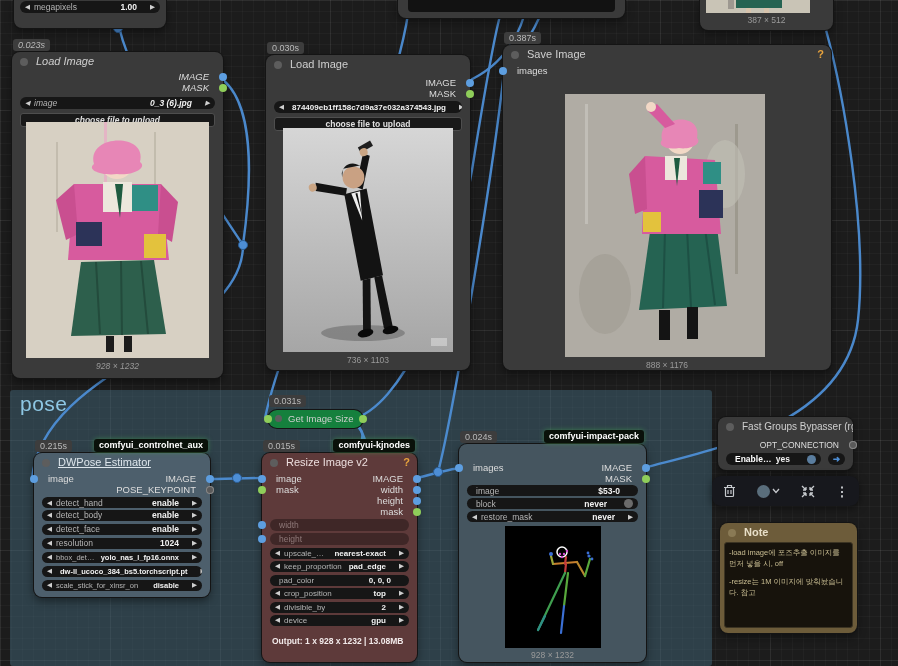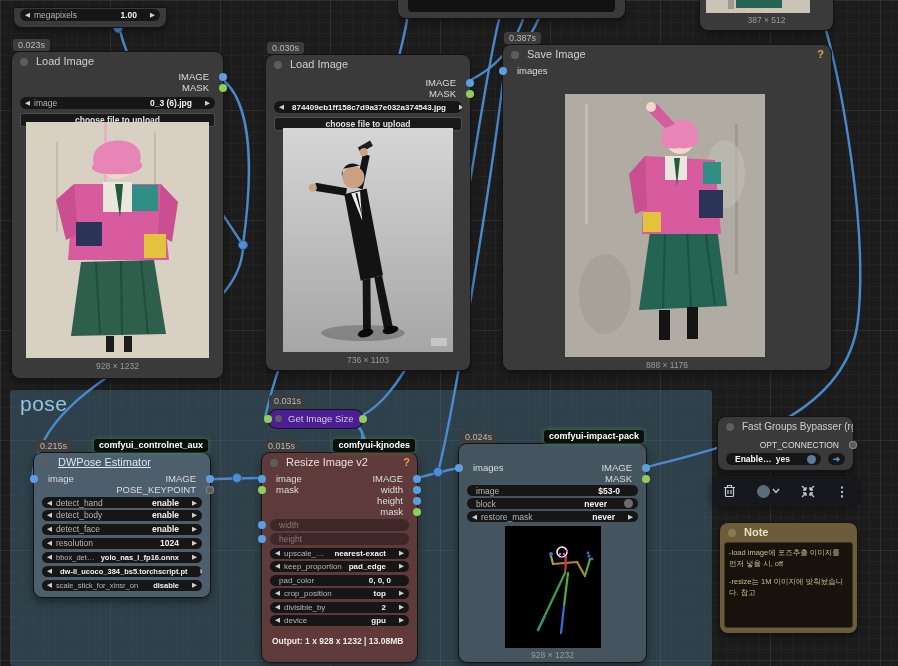--- a/index.html
+++ b/index.html
@@ -54,21 +54,21 @@
   .toggle{width:9px;height:9px;border-radius:50%;background:#6b6b6b;margin-left:4px;flex:0 0 auto;}
   .toggle.blue{background:#5a7d9e;}
   .arrowbtn{position:absolute;height:12px;width:17px;background:#161616;border-radius:6px;color:#4d8ed5;
             font-size:9px;line-height:12px;text-align:center;font-weight:bold;}
   .toolbar{position:absolute;z-index:4;background:#17181d;border-radius:9px;display:flex;
            align-items:center;justify-content:space-around;box-shadow:0 2px 8px rgba(0,0,0,.5);}
   .ticon{color:#c6c9cd;display:flex;align-items:center;gap:2px;}
   .note-body{position:absolute;left:4px;right:4px;top:19px;bottom:5px;background:#17130c;
              border:1px solid #3c3423;border-radius:3px;padding:4px;box-sizing:border-box;
              font-size:7.5px;line-height:1.5;color:#c9bd92;overflow:hidden;}
-  .collapsed{position:absolute;z-index:3;background:#4c1d95;border-radius:9px;
+  .collapsed{position:absolute;z-index:3;background:#15803d;border-radius:9px;
              box-shadow:0 0 0 1px #141414;height:18px;line-height:18px;font-size:9.5px;color:#cfcfcf;
              padding:0 10px 0 20px;white-space:nowrap;}
   .collapsed .tdot{top:5px;left:7px;width:7px;height:7px;}
   .cdot{position:absolute;width:8px;height:8px;border-radius:50%;top:5px;}
 </style>
 </head>
 <body>
 
 <div id="canvas"></div>
 
@@ -93,21 +93,21 @@
     <path d="M644,468 C700,452 846,428 858,320 C868,228 842,88 826,30"></path>
   </g>
   <g fill="#4d8ed5" stroke="#2b5d94" stroke-width="1">
     <circle cx="118" cy="28" r="4.5"></circle>
     <circle cx="243" cy="245" r="4.5"></circle>
     <circle cx="237" cy="478" r="4.5"></circle>
     <circle cx="438" cy="472" r="4.5"></circle>
   </g>
 </svg>
 
-<div class="node" style="left:14px;top:8px;width:152px;height:19px;border-radius:0 0 8px 8px;">
+<div class="node" style="left:14px;top:0;width:152px;height:28px;border-radius:0 0 8px 8px;">
   <div class="pill" style="top:1px;left:6px;right:6px;">
     <span class="arr">◀</span>
     <span class="lab">megapixels</span>
     <span class="val">1.00</span>
     <span class="arr">▶</span>
   </div>
 </div>
 
 <div class="node" style="left:398px;top:0;width:227px;height:18px;border-radius:0 0 8px 8px;">
   <div style="position:absolute;left:10px;right:10px;top:0;height:12px;background:#121212;border-radius:0 0 4px 4px;"></div>
@@ -119,21 +119,21 @@
       <rect width="104" height="13" fill="#c9c4b6"></rect>
       <rect x="30" y="-4" width="46" height="12" fill="#256352"></rect>
       <rect x="40" y="8" width="5" height="5" fill="#d8c4ad"></rect>
         <rect x="58" y="8" width="5" height="5" fill="#d8c4ad"></rect>
       <rect x="22" y="0" width="6" height="9" fill="#9d9890"></rect>
     </svg>
   </div>
   <div class="caption" style="top:15px;">387 × 512</div>
 </div>
 
-<div class="node" style="left:12px;top:52px;width:211px;height:326px;">
+<div class="node" style="left:12px;top:52px;width:211px;height:326px;font-style:italic;">
   <div class="badge-time">0.023s</div>
   <div class="ntitle"><span class="tdot"></span><span>Load Image</span></div>
   <div class="srow out" style="top:19px;"><span>IMAGE</span><span class="sdot blue"></span></div>
   <div class="srow out" style="top:30px;"><span>MASK</span><span class="sdot green"></span></div>
   <div class="pill" style="top:45px;">
     <span class="arr">◀</span>
     <span class="lab">image</span>
     <span class="val">0_3 (6).jpg</span>
     <span class="arr">▶</span>
   </div>

